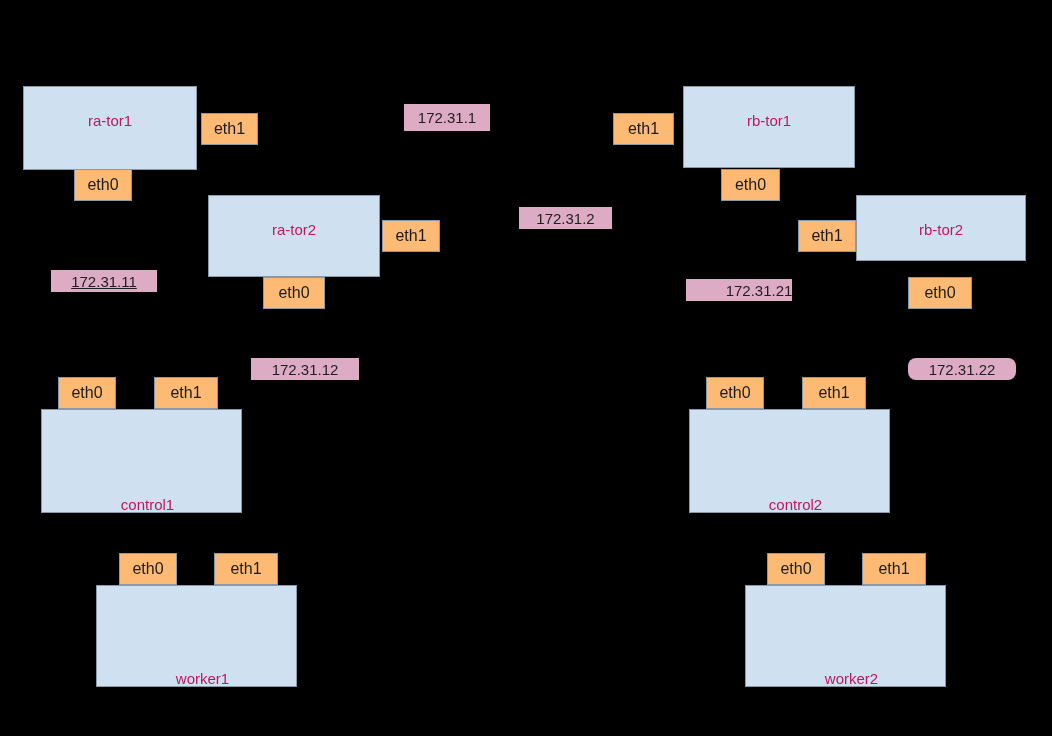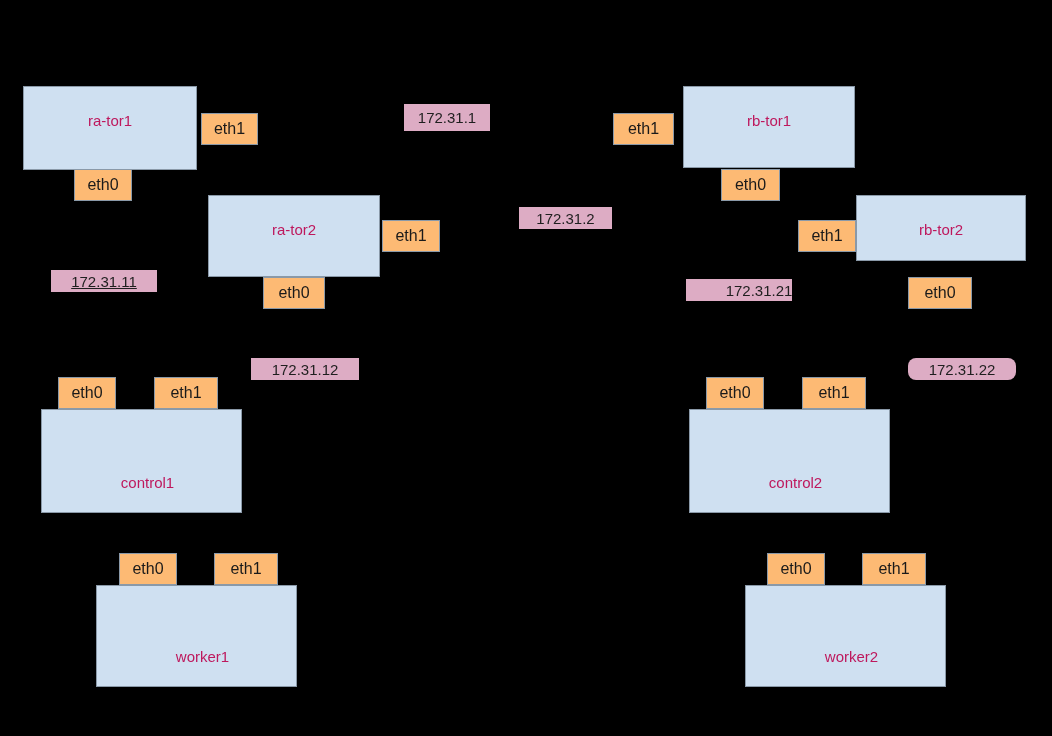--- a/index.html
+++ b/index.html
@@ -41,21 +41,20 @@
     align-items: flex-start;
   }
   .node.top-label > .node-label {
     padding-top: 26px;
   }
   
   .node.bottom-label {
     align-items: flex-end;
   }
   .node.bottom-label > .node-label {
-    padding-bottom: 22px;
     margin-left: 12px;
   }
   
   .iface {
     position: absolute;
     box-sizing: border-box;
     background: #fdba74;
     border: 1px solid #8a99a8;
     display: flex;
     align-items: center;

